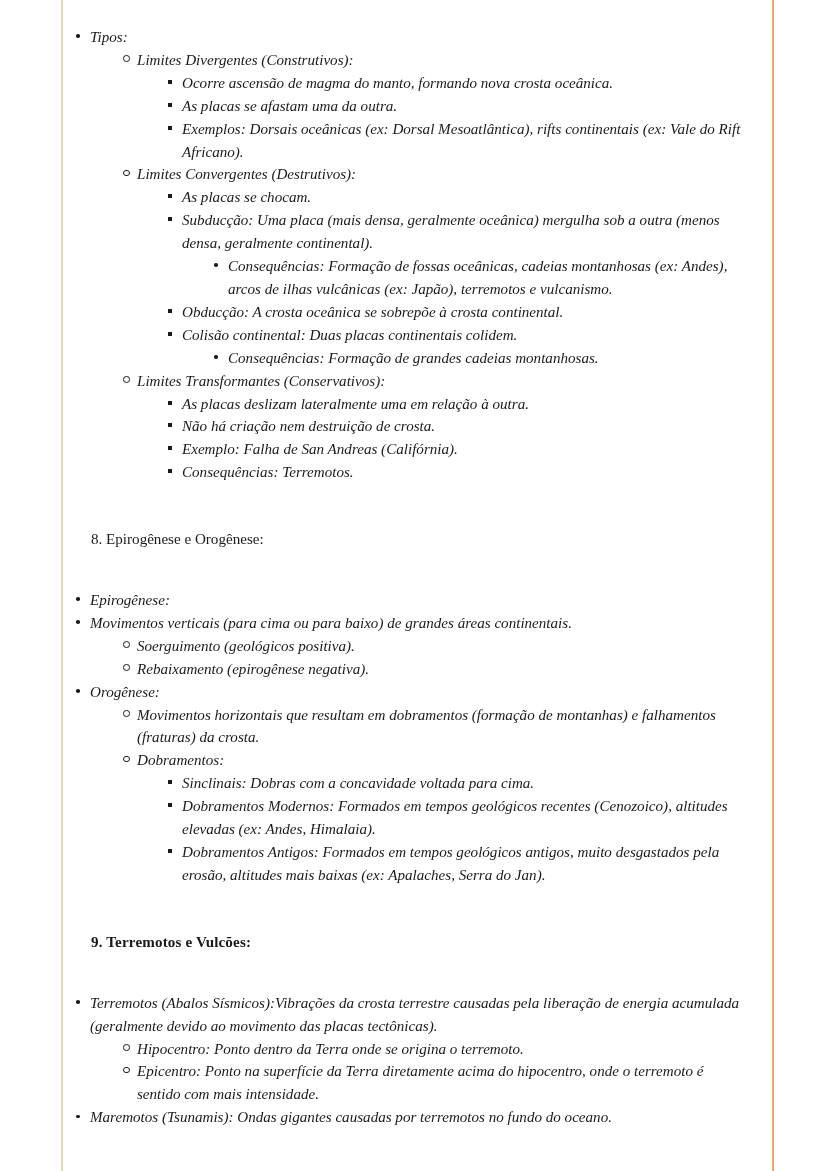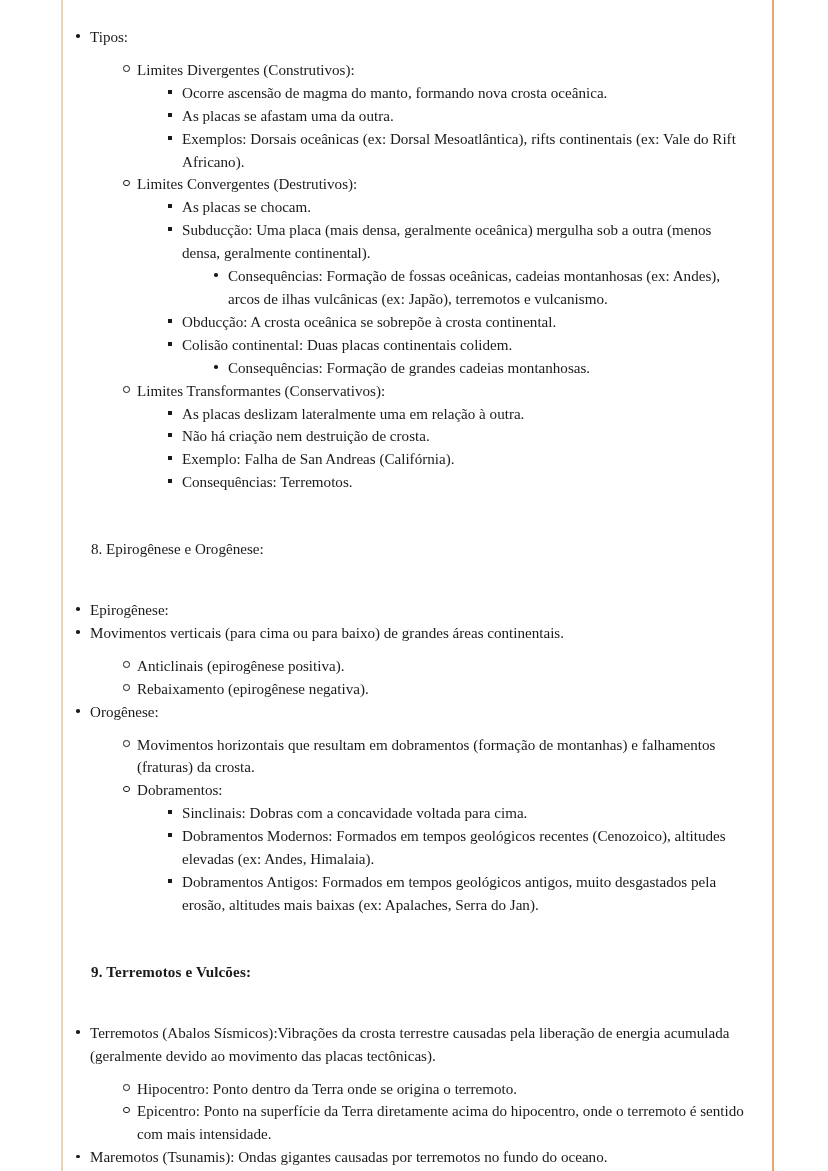--- a/index.html
+++ b/index.html
@@ -40,20 +40,21 @@
     width: 672px;
     font-size: 15.1px;
     line-height: 22.9px;
   }
 
   
   ul.lvl {
     list-style: none;
     margin: 0;
     padding: 0;
+    font-style: italic;
   }
   li.item {
     position: relative;
     margin: 0;
     padding: 0 0 0 14px;
     text-indent: 0;
   }
   li.item > .marker {
     position: absolute;
     left: 0;
@@ -87,21 +88,21 @@
   .m-circle span.ci {
     display: inline-block;
     width: 4.6px; height: 4.6px;
     border-radius: 50%;
     border: 1px solid #1a1a1a;
     background: transparent;
     vertical-align: 2px;
   }
 
   
-  ul.sub1 { padding-left: 33px; margin-top: 10px; }
+  ul.sub1 { padding-left: 33px; }
   ul.sub2 { padding-left: 31px; }
   ul.sub3 { padding-left: 32px; }
 
   
   .heading {
     margin: 15px;
     font-size: 15.1px;
     line-height: 22.9px;
   }
   .heading.bold { font-weight: bold; letter-spacing: .15px; }
@@ -219,21 +220,21 @@
       <li class="item">
         <span class="marker m-disc"><span class="dc"></span></span>
         <span class="txt">Epirogênese:</span>
       </li>
       <li class="item">
         <span class="marker m-disc"><span class="dc"></span></span>
         <span class="txt">Movimentos verticais (para cima ou para baixo) de grandes áreas continentais.</span>
         <ul class="lvl sub1">
           <li class="item">
             <span class="marker m-circle"><span class="ci"></span></span>
-            <span class="txt">Anticlinais (epirogênese positiva).</span>
+            <span class="txt">Soerguimento (geológicos positiva).</span>
           </li>
           <li class="item">
             <span class="marker m-circle"><span class="ci"></span></span>
             <span class="txt">Rebaixamento (epirogênese negativa).</span>
           </li>
         </ul>
       </li>
       <li class="item">
         <span class="marker m-disc"><span class="dc"></span></span>
         <span class="txt">Orogênese:</span>

